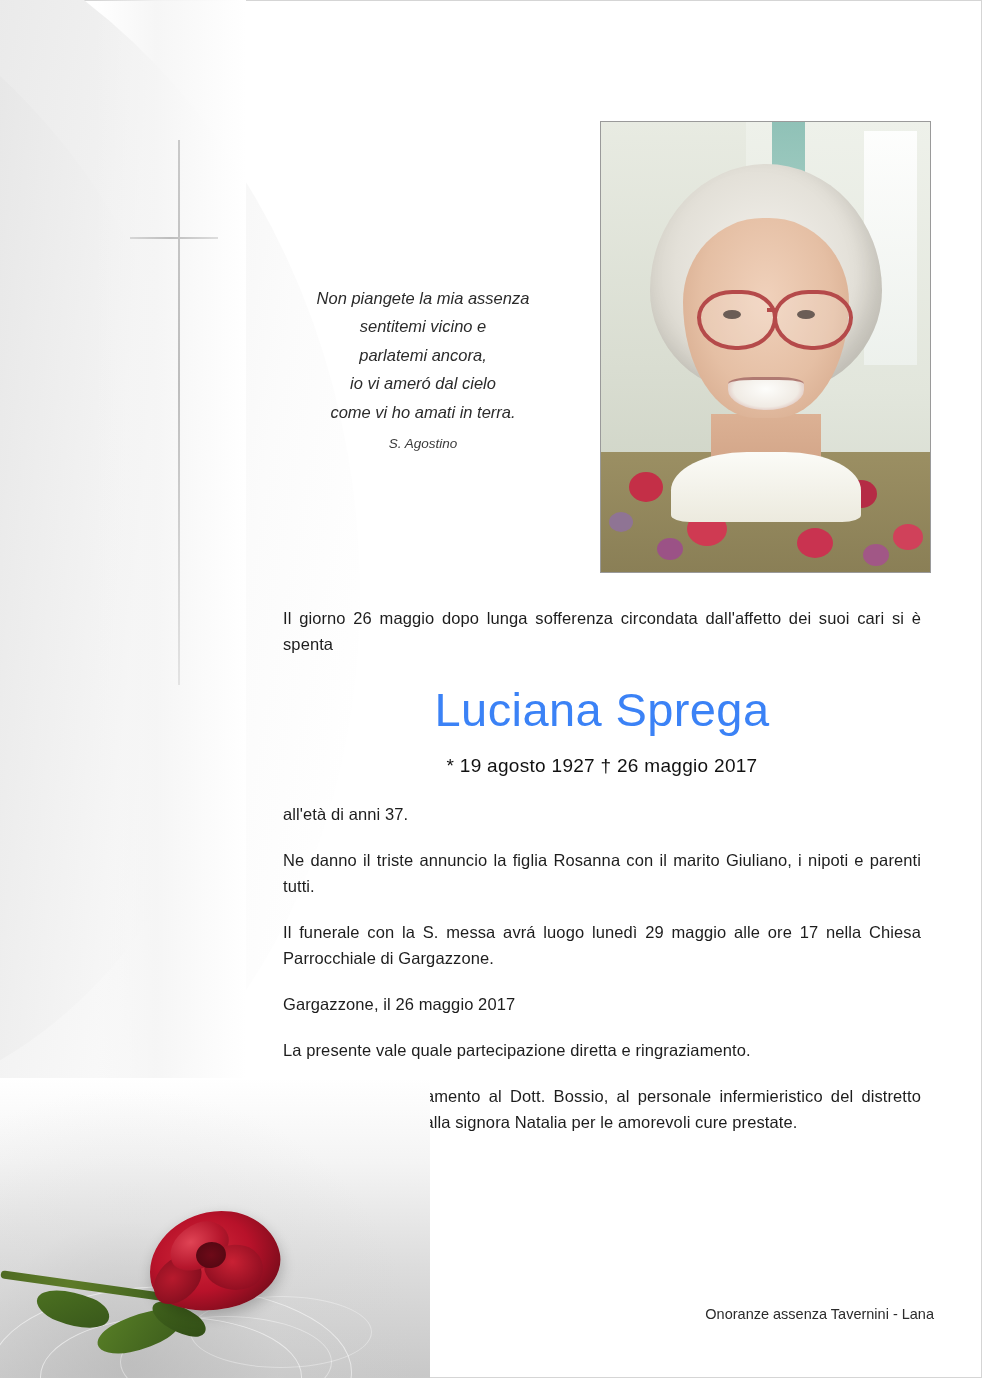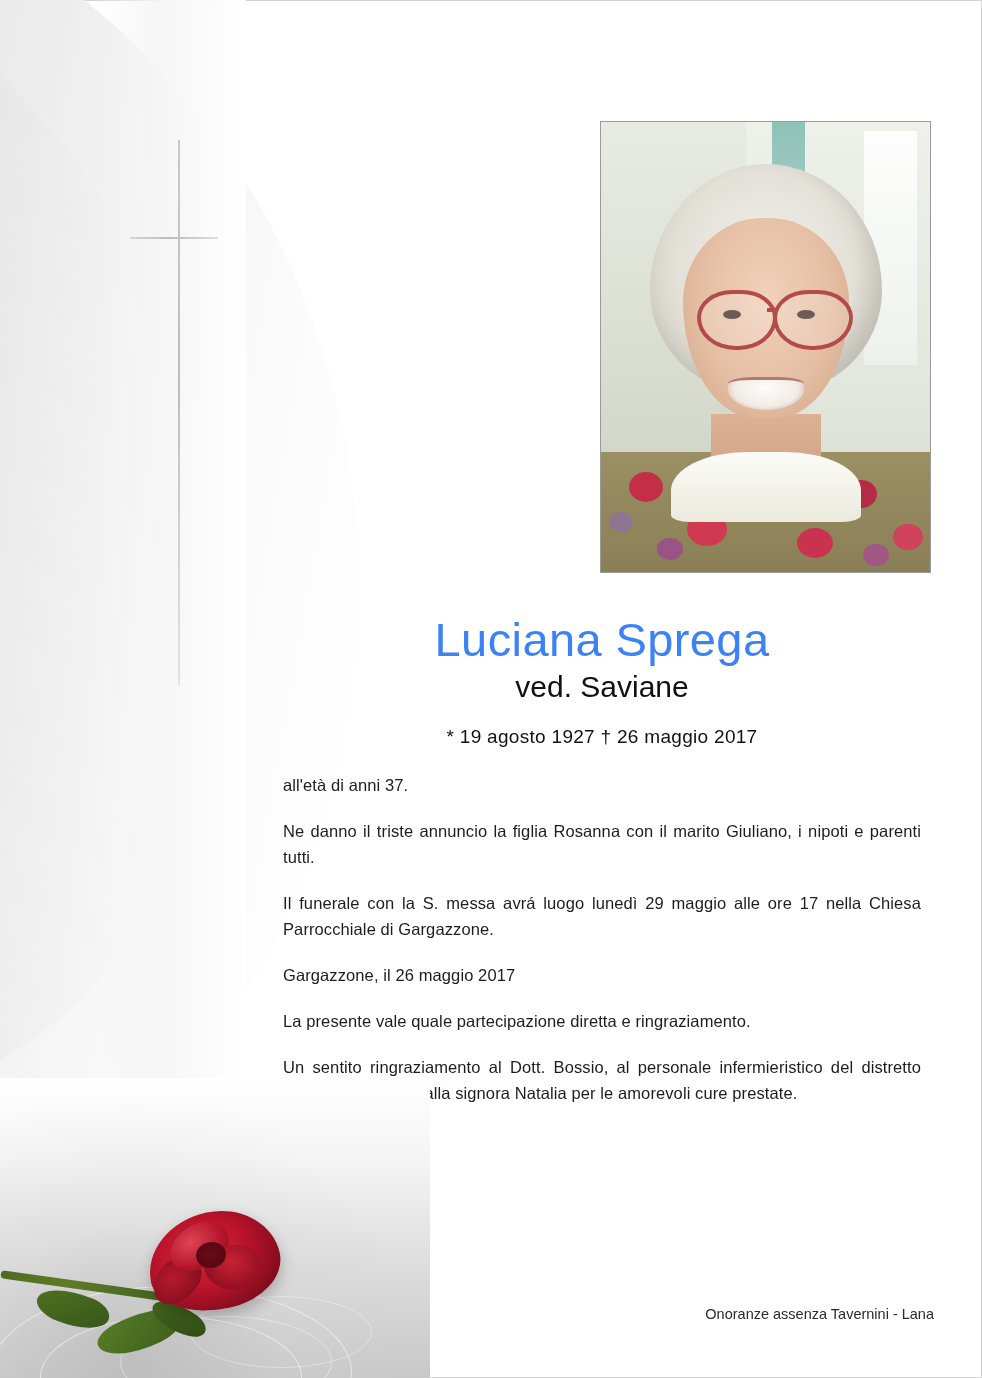--- a/index.html
+++ b/index.html
@@ -324,20 +324,28 @@
 
   <div class="border"></div>
 
   <div class="swoosh"></div>
   <div class="swoosh2"></div>
   <div class="swoosh-edge"></div>
 
   <div class="cross-v"></div>
   <div class="cross-h"></div>
 
+  <div class="poem">
+    <div class="line">Non piangete la mia assenza</div>
+    <div class="line">sentitemi vicino e</div>
+    <div class="line">parlatemi ancora,</div>
+    <div class="line">io vi ameró dal cielo</div>
+    <div class="line">come vi ho amati in terra.</div>
+    <div class="attr">S. Agostino</div>
+  </div>
 
   <div class="portrait">
     <div class="ph-wall-left"></div>
     <div class="ph-wall-right"></div>
     <div class="ph-teal"></div>
     <div class="ph-win"></div>
     <div class="ph-dress">
       <div class="flower f-a"></div>
       <div class="flower f-b"></div>
       <div class="flower f-c"></div>
@@ -355,24 +363,24 @@
     <div class="ph-eye left"></div>
     <div class="ph-eye right"></div>
     <div class="ph-glass left"></div>
     <div class="ph-glass right"></div>
     <div class="ph-bridge"></div>
     <div class="ph-mouth"></div>
   </div>
 
   <div class="content">
 
+    <p class="para intro">Il giorno 26 maggio dopo lunga sofferenza circondata dall'affetto dei suoi cari si è spenta</p>
 
     <div class="name-block">
       <div class="name">Luciana Sprega</div>
-      <div class="surname2">ved. Saviane</div>
       <div class="dates">* 19 agosto 1927  † 26 maggio 2017</div>
     </div>
 
     <p class="para">all'età di anni 37.</p>
     <p class="para">Ne danno il triste annuncio la figlia Rosanna con il marito Giuliano, i nipoti e parenti tutti.</p>
     <p class="para">Il funerale con la S. messa avrá luogo lunedì 29 maggio alle ore 17 nella Chiesa Parrocchiale di Gargazzone.</p>
     <p class="para">Gargazzone, il 26 maggio 2017</p>
     <p class="para">La presente vale quale partecipazione diretta e ringraziamento.</p>
     <p class="para">Un sentito ringraziamento al Dott. Bossio, al personale infermieristico del distretto sanitario di Lana e alla signora Natalia per le amorevoli cure prestate.</p>
   </div>

